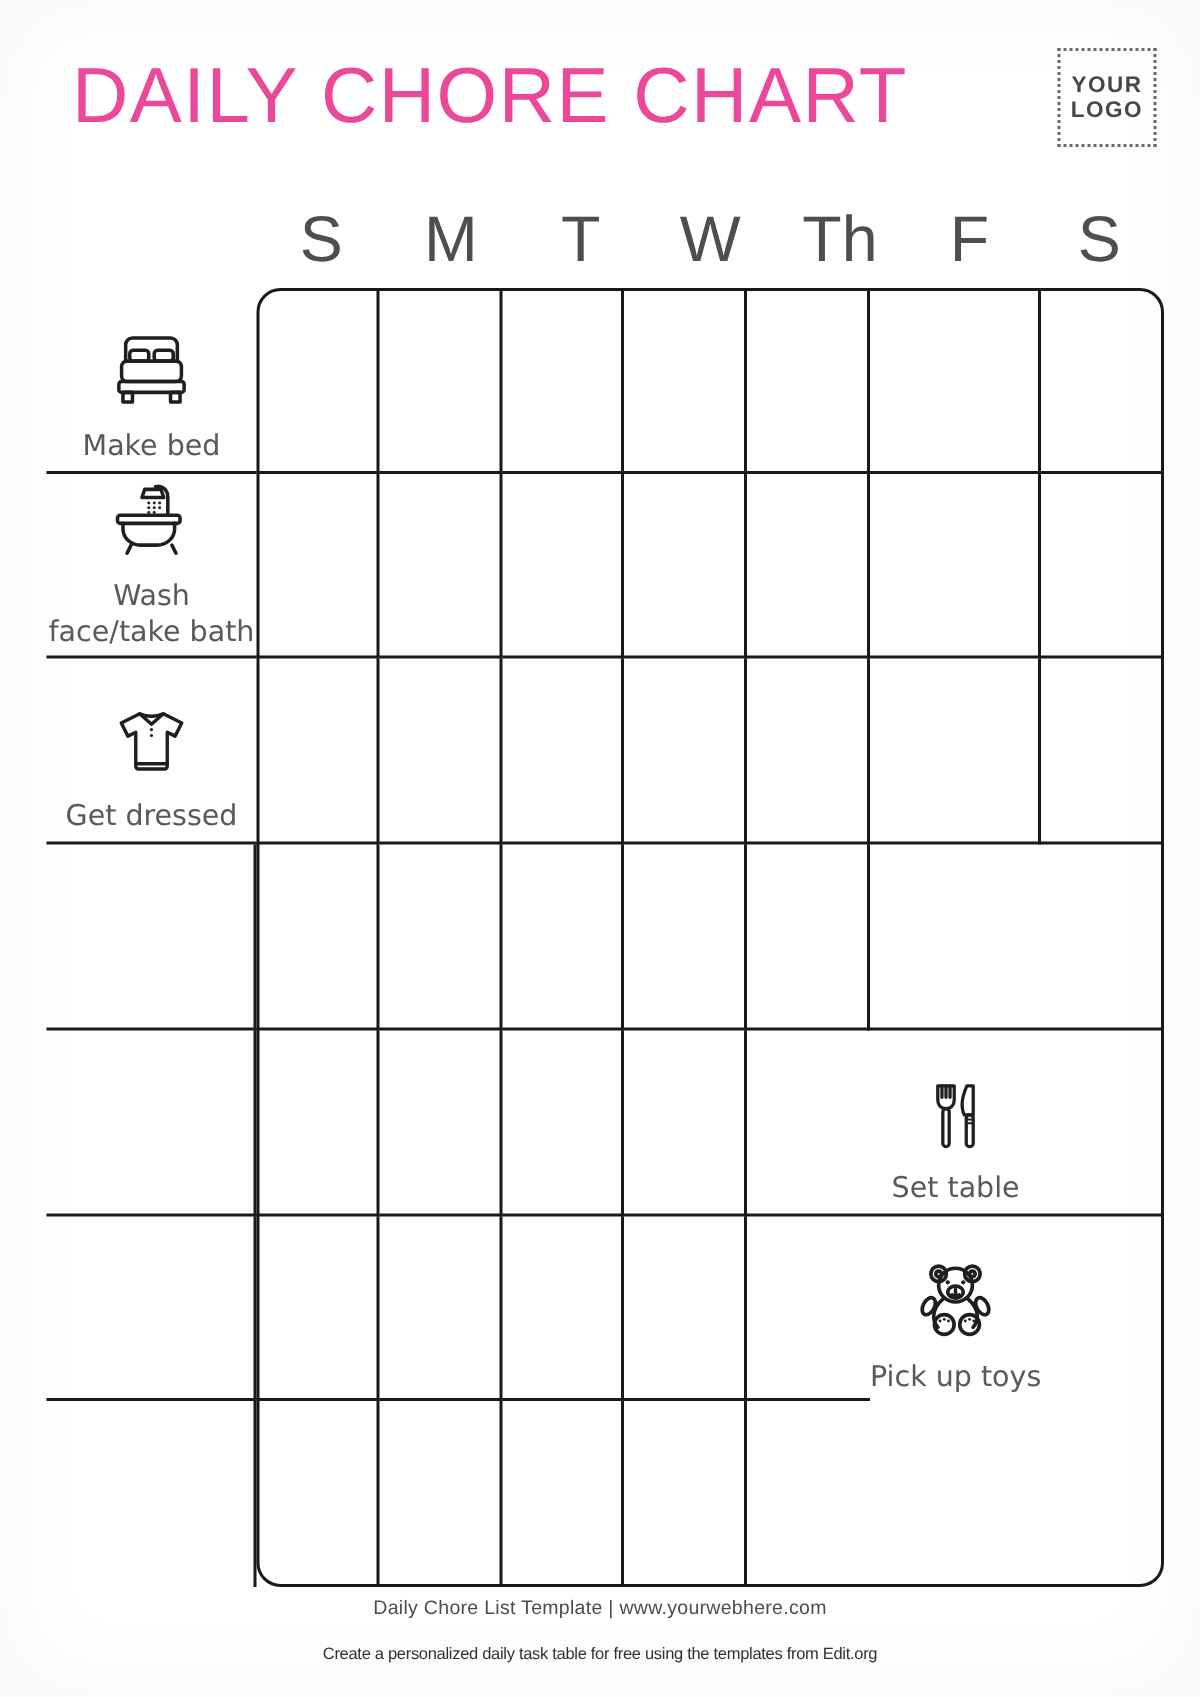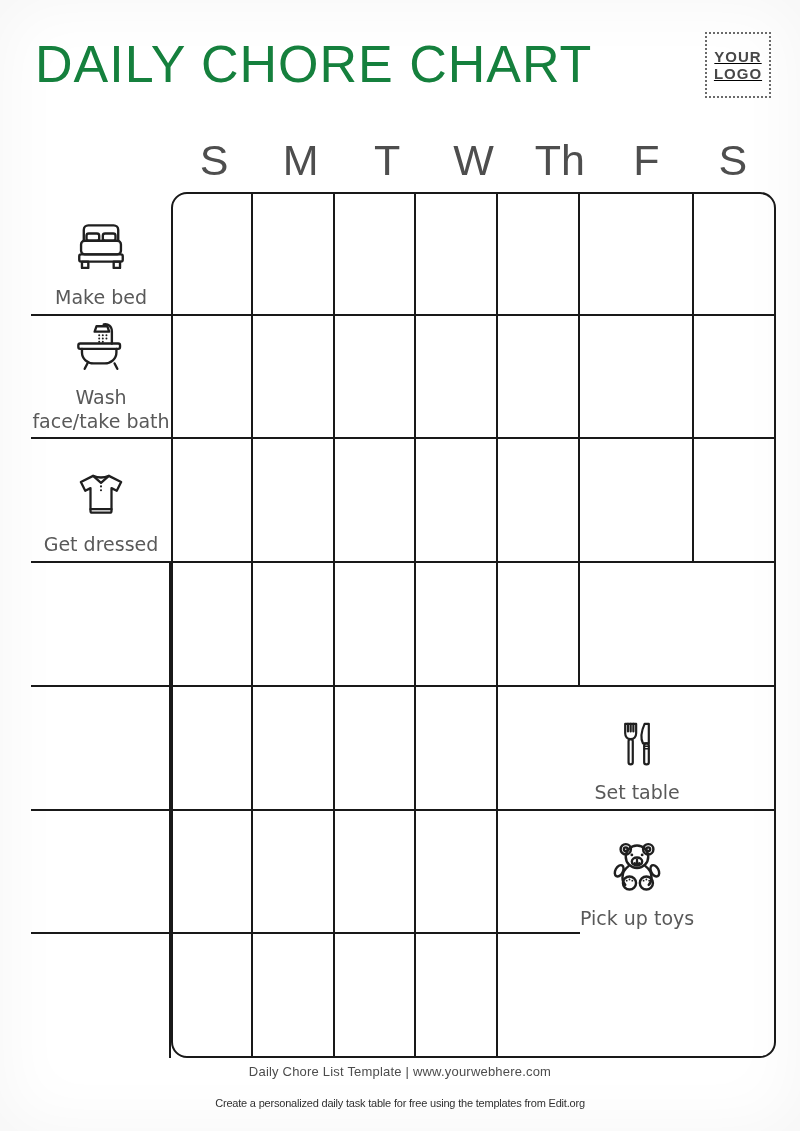--- a/index.html
+++ b/index.html
@@ -2,27 +2,27 @@
 <html><head>
 <meta charset="utf-8">
 <style>
   html,body{margin:0;padding:0;background:#ffffff;}
   .sheet{
     position:relative;width:800px;height:1131px;background:#ffffff;
     font-family:"Liberation Sans",sans-serif;overflow:hidden;
     box-shadow:inset 0 0 70px rgba(0,0,0,0.045);
   }
   .title{
-    position:absolute;left:35px;top:34px;font-size:52px;font-weight:400;
-    color:#15803d;letter-spacing:1px;white-space:nowrap;
+    position:absolute;left:48px;top:34px;font-size:52px;font-weight:400;
+    color:#ec4899;letter-spacing:1px;white-space:nowrap;
   }
   .logo-box{
     position:absolute;right:29px;top:32px;width:66px;height:66px;
     border:2px dotted #6a6a6a;display:flex;flex-direction:column;
-    align-items:center;justify-content:center;box-sizing:border-box;text-decoration:underline;
+    align-items:center;justify-content:center;box-sizing:border-box;
   }
   .logo-box span{
     font-size:15px;font-weight:700;color:#474747;letter-spacing:1px;line-height:1.15;
   }
   .day-header{
     position:absolute;left:171px;top:124px;width:605px;height:60px;
     display:grid;grid-template-columns:repeat(7,1fr);align-items:end;
     justify-items:center;padding-bottom:2px;box-sizing:border-box;
   }
   .day-header span{font-size:43px;color:#4e4e4e;line-height:1;}

